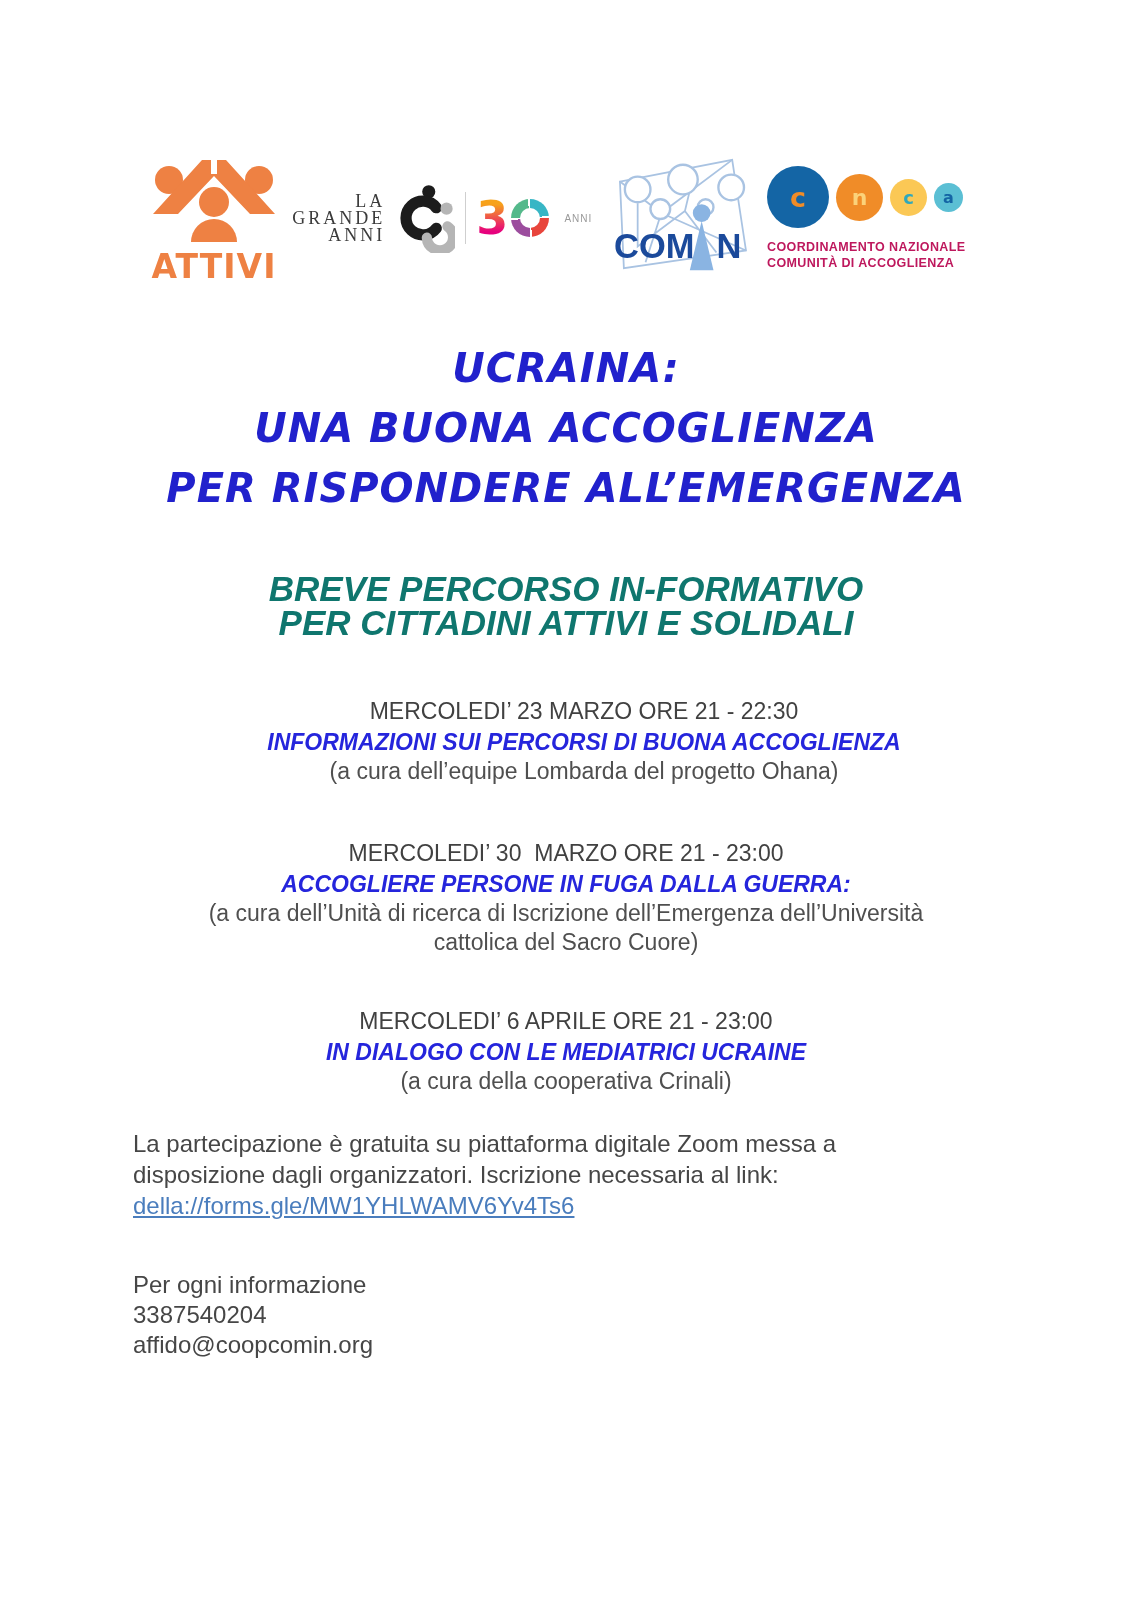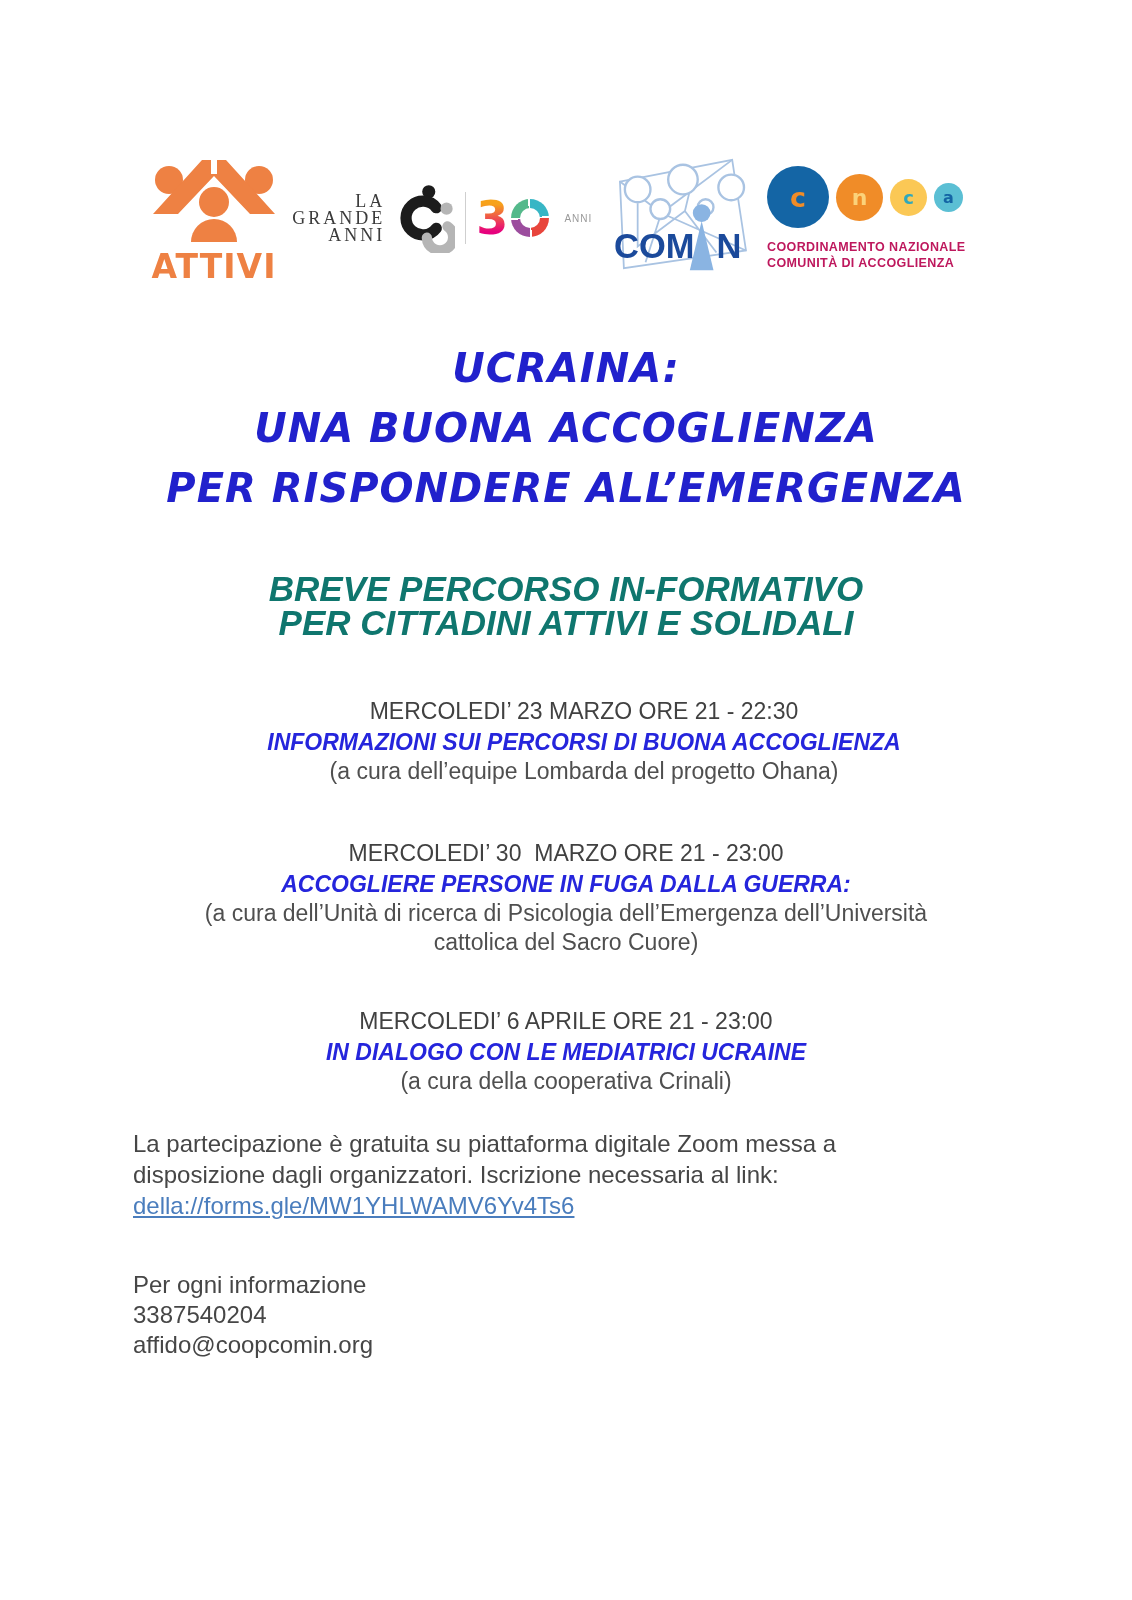--- a/index.html
+++ b/index.html
@@ -181,21 +181,21 @@
       <div></div>
     </div>
   </section>
 
   <section class="session s2">
     <div class="session-date">MERCOLEDI’ 30  MARZO ORE 21 - 23:00</div>
     <div class="session-title">
       <div>ACCOGLIERE PERSONE IN FUGA DALLA GUERRA:</div>
     </div>
     <div class="session-byline">
-      <div>(a cura dell’Unità di ricerca di Psicologia dell’Emergenza dell’Università</div>
+      <div>(a cura dell’Unità di ricerca di Iscrizione dell’Emergenza dell’Università</div>
       <div>cattolica del Sacro Cuore)</div>
     </div>
   </section>
 
   <section class="session s3">
     <div class="session-date">MERCOLEDI’ 6 APRILE ORE 21 - 23:00</div>
     <div class="session-title">
       <div>IN DIALOGO CON LE MEDIATRICI UCRAINE</div>
       <div></div>
     </div>

